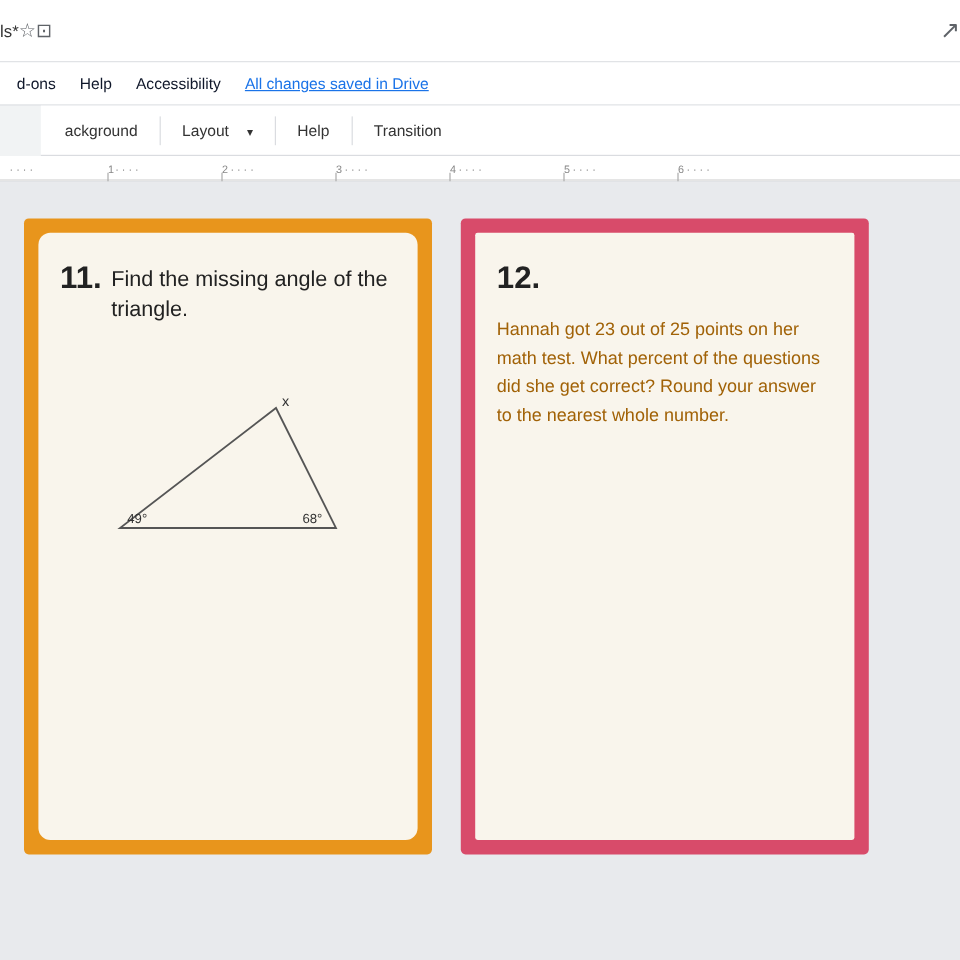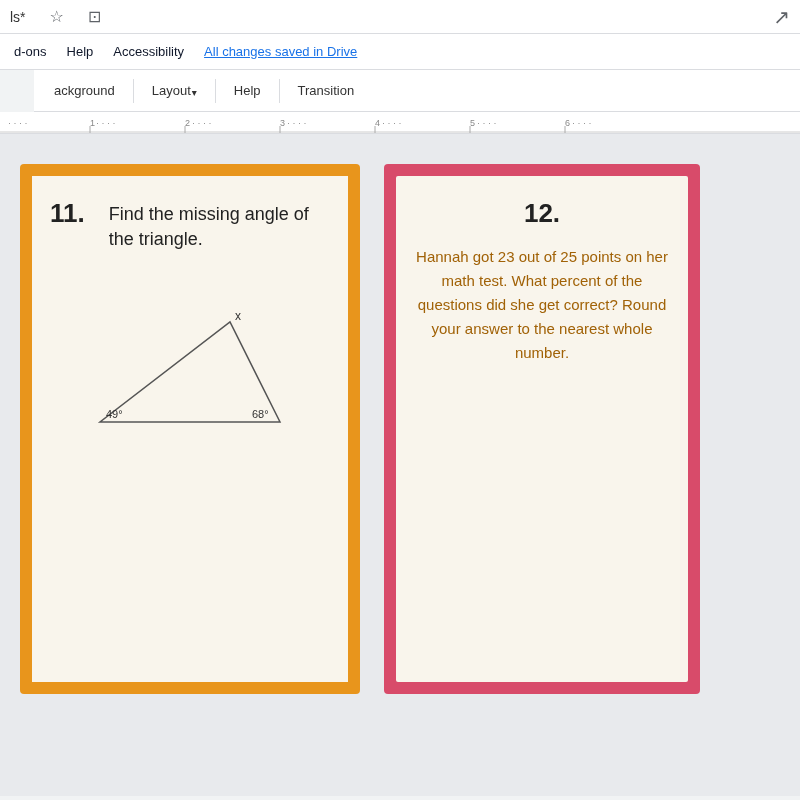--- a/index.html
+++ b/index.html
@@ -9,26 +9,26 @@
       background: #f1f3f4;
       width: 800px;
       height: 800px;
       overflow: hidden;
       position: relative;
     }
 
     
     .top-bar {
       background: #fff;
-      height: 34px;
+      height: 52px;
       display: flex;
       align-items: center;
-      padding: 0 10px;
+      padding: 0 0;
       border-bottom: 1px solid #dadce0;
-      gap: 24px;
+      gap: 0;
     }
 
     .top-bar-title {
       font-size: 14px;
       color: #333;
     }
 
     .top-bar-icon {
       font-size: 16px;
       color: #5f6368;
@@ -93,21 +93,21 @@
     .toolbar-divider {
       width: 1px;
       height: 24px;
       background: #dadce0;
       margin: 0 4px;
     }
 
     .toolbar-btn-dropdown {
       display: flex;
       align-items: flex-end;
-      gap: 1px;
+      gap: 15px;
     }
 
     .dropdown-arrow {
       font-size: 10px;
     }
 
     
     .main-content {
       background: #e8eaed;
       width: 100%;
@@ -162,21 +162,21 @@
         radial-gradient(circle at 0% 50%, transparent 8px, white 8px) left / 14px 18px repeat-y,
         radial-gradient(circle at 100% 50%, transparent 8px, white 8px) right / 14px 18px repeat-y;
       -webkit-mask-composite: source-over;
       mask-composite: add;
     }
 
     .card-inner {
       position: absolute;
       inset: 12px;
       background: #f9f5ec;
-      border-radius: 0;
+      border-radius: 10px;
       padding: 22px 18px;
     }
 
     .card-number {
       font-size: 26px;
       font-weight: bold;
       color: #222;
       margin-bottom: 4px;
     }
 
@@ -184,23 +184,22 @@
     .triangle-diagram {
       margin-top: 30px;
       display: flex;
       justify-content: center;
       align-items: center;
     }
 
     
     .red-card-wrap {
       position: relative;
-      width: 316px;
+      width: 340px;
       min-height: 530px;
-      text-align: center;
     }
 
     .card-inner-2 {
       position: absolute;
       inset: 12px;
       background: #f9f5ec;
       border-radius: 2px;
       padding: 22px 18px;
     }
 
@@ -292,21 +291,21 @@
   </svg>
 </div>
 
 <div class="main-content">
 
   <div class="orange-card-wrap">
     <div class="scallop-border-orange"></div>
     <div class="card-inner">
       <div style="display:flex; align-items:flex-start; margin-bottom: 8px;">
         <span class="card-number" style="margin-right:8px; white-space:nowrap;">11.</span>
-        <span style="font-size:18px; color:#222; line-height:1.4; margin-top:4px;margin-left:16px;">Find the missing angle of the triangle.</span>
+        <span style="font-size:18px; color:#222; line-height:1.4; margin-top:4px;">Find the missing angle of the triangle.</span>
       </div>
 
       <div class="triangle-diagram">
         <svg width="240" height="160" viewBox="0 0 240 160">
 
           <polygon points="30,140 210,140 160,40" fill="none" stroke="#555" stroke-width="1.5"></polygon>
 
           <text x="165" y="38" font-size="12" fill="#333" font-family="Arial">x</text>
 
           <text x="36" y="136" font-size="11" fill="#333" font-family="Arial">49°</text>

